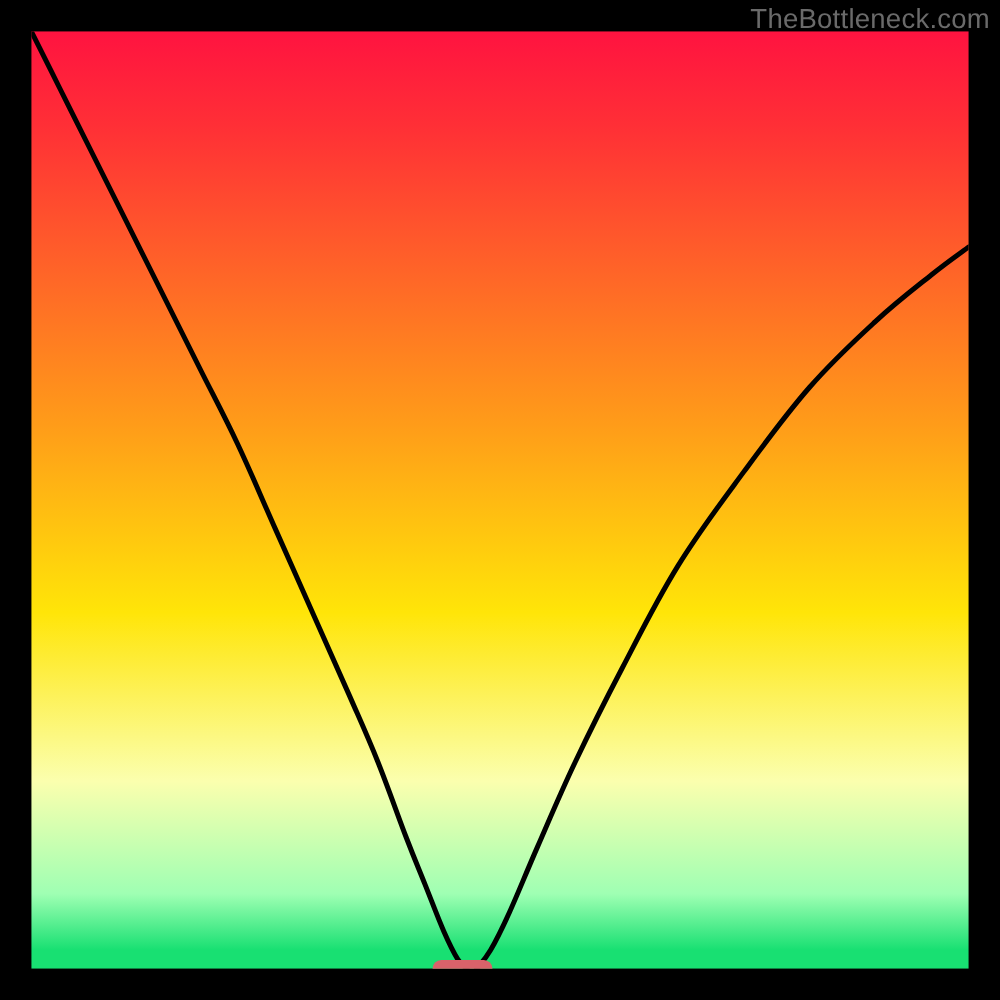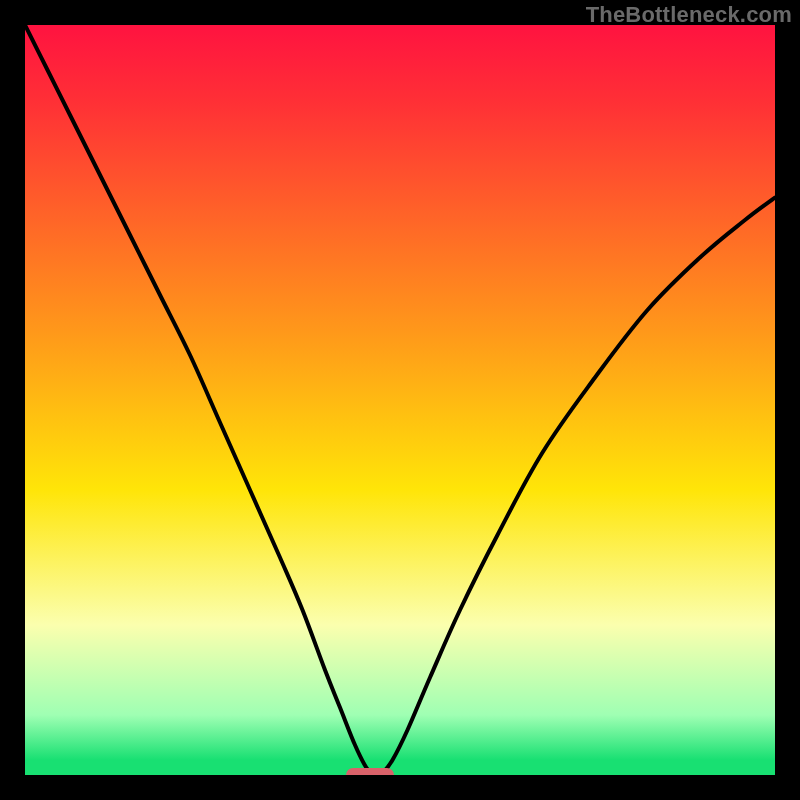--- a/index.html
+++ b/index.html
@@ -11,21 +11,20 @@
     overflow: hidden;
     font-family: Arial, Helvetica, sans-serif;
   }
   .frame {
     position: absolute;
     left: 0;
     top: 0;
     width: 800px;
     height: 800px;
     background: #000;
-    font-weight: bold;
   }
   .plot-area {
     position: absolute;
     left: 25px;
     top: 25px;
     width: 750px;
     height: 750px;
     overflow: hidden;
   }
   .gradient {

